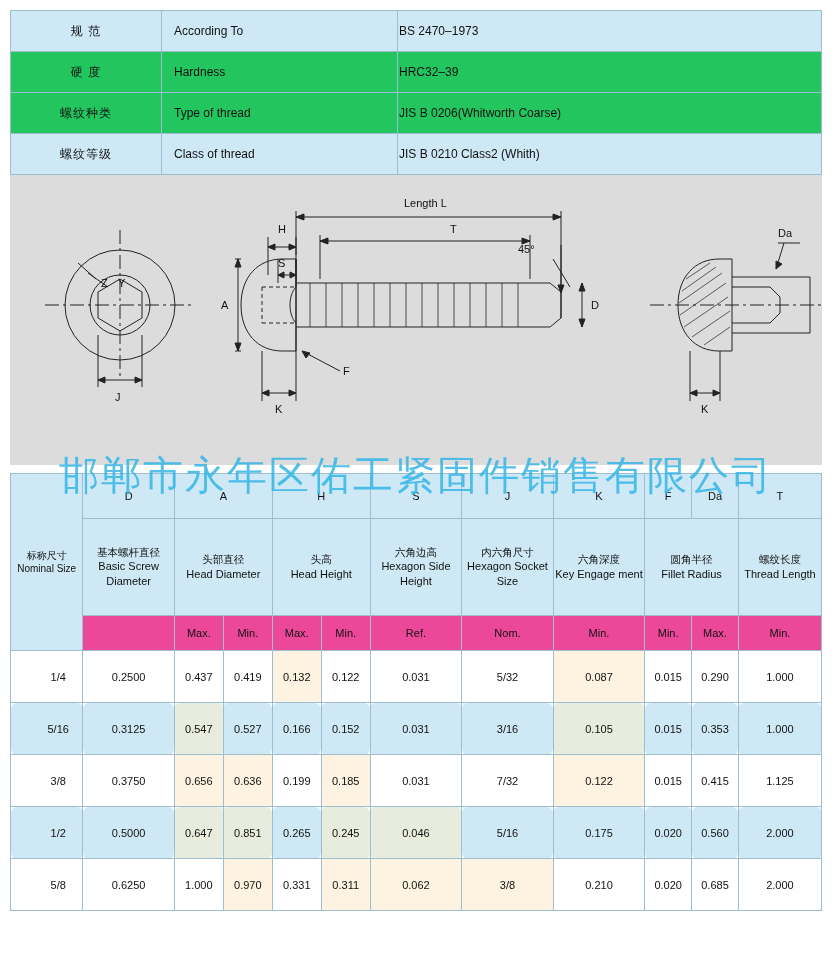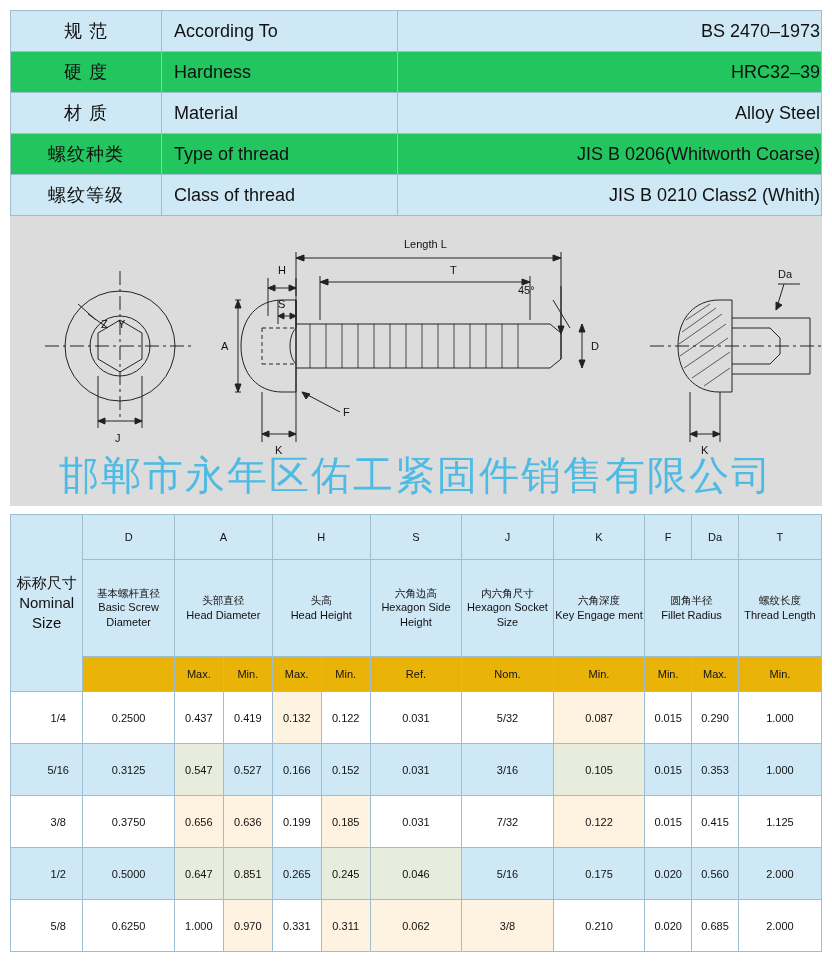--- a/index.html
+++ b/index.html
@@ -24,39 +24,39 @@
   
   table.spec {
     border-collapse: collapse;
     width: 812px;
     margin: 10px 10px 0 10px;
     table-layout: fixed;
   }
   table.spec td {
     border: 1px solid #9fbdd0;
     height: 38px;
-    font-size: 18px;
+    font-size: 12px;
     vertical-align: middle;
     margin-left: 24px;
   }
   td.cn {
     width: 148px;
     text-align: center;
     color: #111;
     font-size: 15px;
     letter-spacing: 1px;
   }
   td.en {
     width: 222px;
     padding-left: 12px;
     font-size: 15px;
     color: #111;
   }
   td.val {
-    text-align: right;
+    text-align: left;
     font-size: 15px;
     color: #111;
   }
   tr.blue td { background: #cfe8f5; }
   tr.white td { background: #22c55e; }
 
   
   .diagram {
     margin: 0 10px;
     width: 812px;
@@ -121,61 +121,56 @@
   .hdr-name {
     height: 92px;
     background: #cfe8f5;
     font-size: 10.5px;
     line-height: 1.35;
     padding: 2px 1px;
   }
   .hdr-name .cnn { display:block; font-size: 10.5px; }
   .hdr-sub {
     height: 32px;
-    background: #eab308;
+    background: #ec4899;
     font-size: 11px;
   }
   .nominal-cell {
     background: #cfe8f5;
-    font-size: 15px;
+    font-size: 10px;
     line-height: 1.35;
   }
   td.rowlabel {
     background: #cfe8f5;
     font-size: 12px;
     height: 49px;
     padding-left: 24px;
   }
   tr.r-white td { background: #ffffff; }
-  tr.r-blue td { background: #cfe8f5; }
+  tr.r-blue td { background: #cfe8f5; border-radius: 6px; }
   tr.r-white td.rowlabel, tr.r-blue td.rowlabel { }
   td.hl { background: #fdf3e0 !important; }
   tr.r-blue td.hl { background: #e8ecdc !important; }
 </style>
 </head>
 <body>
 
 <div class="page">
 
   <table class="spec">
     <tbody>
       <tr class="blue">
         <td class="cn">规    范</td>
         <td class="en">According To</td>
         <td class="val">BS 2470–1973</td>
       </tr>
       <tr class="white">
         <td class="cn">硬    度</td>
         <td class="en">Hardness</td>
         <td class="val">HRC32–39</td>
-      </tr>
-      <tr class="blue">
-        <td class="cn">材    质</td>
-        <td class="en">Material</td>
-        <td class="val">Alloy Steel</td>
       </tr>
       <tr class="white">
         <td class="cn">螺纹种类</td>
         <td class="en">Type of thread</td>
         <td class="val">JIS B 0206(Whitworth Coarse)</td>
       </tr>
       <tr class="blue">
         <td class="cn">螺纹等级</td>
         <td class="en">Class of thread</td>
         <td class="val">JIS B 0210 Class2 (Whith)</td>

